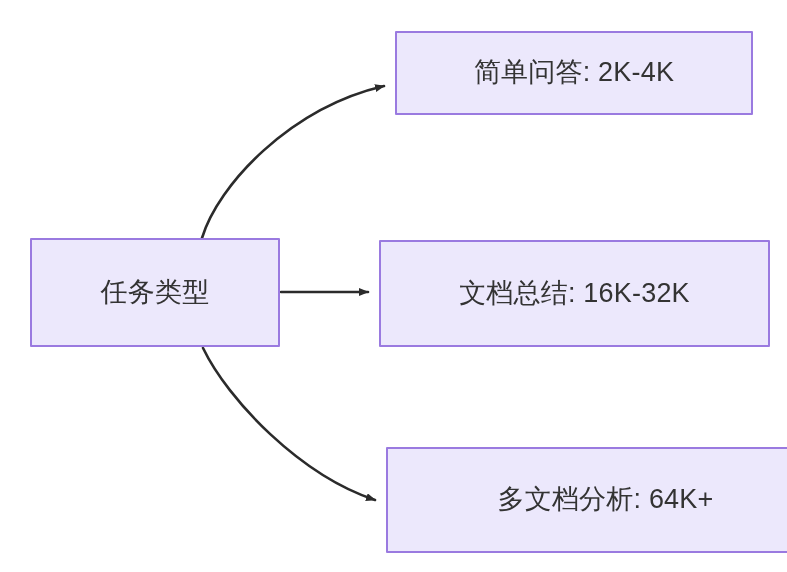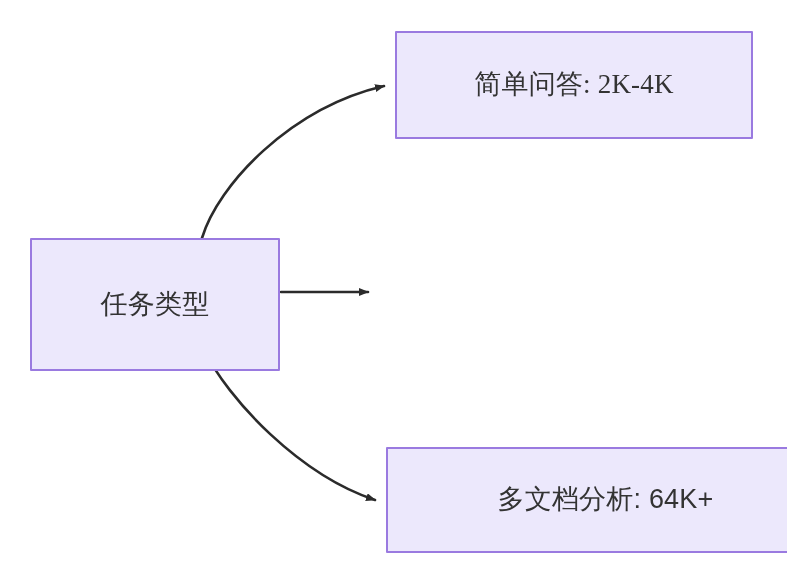--- a/index.html
+++ b/index.html
@@ -44,28 +44,27 @@
     color: #333333;
     font-size: 27px;
     line-height: 1.25;
     letter-spacing: 0.2px;
     white-space: nowrap;
   }
   #node-source {
     left: 30px;
     top: 238px;
     width: 250px;
-    height: 133px;
+    height: 109px;
   }
   #node-task-1 {
     left: 395px;
     top: 31px;
     width: 358px;
-    height: 108px;
-    font-family: Liberation Serif, serif;
+    height: 84px;
   }
   #node-task-2 {
     left: 379px;
     top: 240px;
     width: 391px;
     height: 107px;
   }
   #node-task-3 {
     left: 386px;
     top: 447px;
@@ -93,18 +92,21 @@
   </svg>
 
   <div class="node" id="node-source">
     <span class="node-label">任务类型</span>
   </div>
 
   <div class="node" id="node-task-1">
     <span class="node-label">简单问答: 2K-4K</span>
   </div>
 
+  <div class="node" id="node-task-2">
+    <span class="node-label">文档总结: 16K-32K</span>
+  </div>
 
   <div class="node" id="node-task-3">
     <span class="node-label">多文档分析: 64K+</span>
   </div>
 
 </div>
 
 </body></html>

